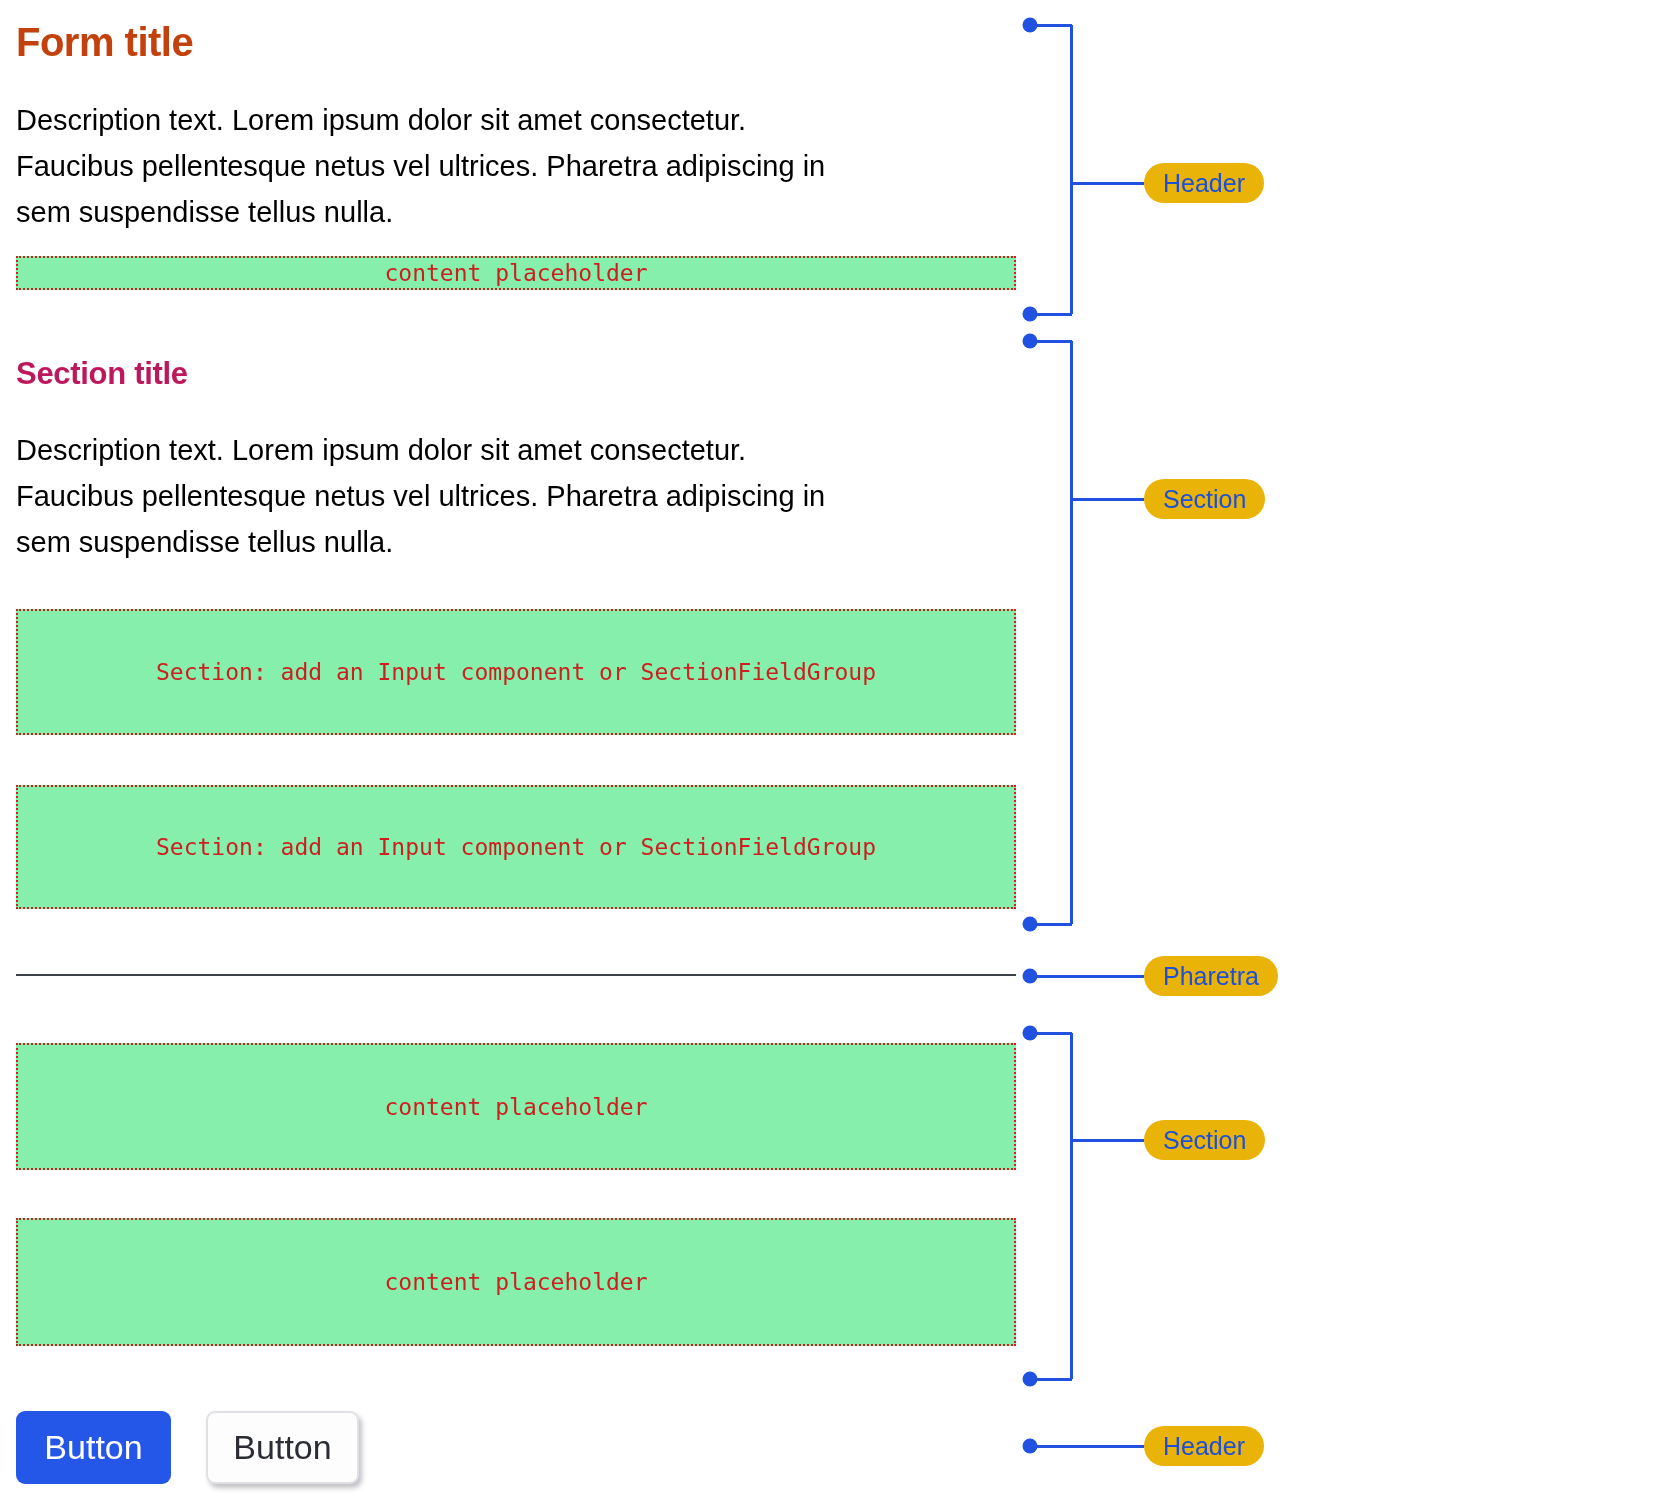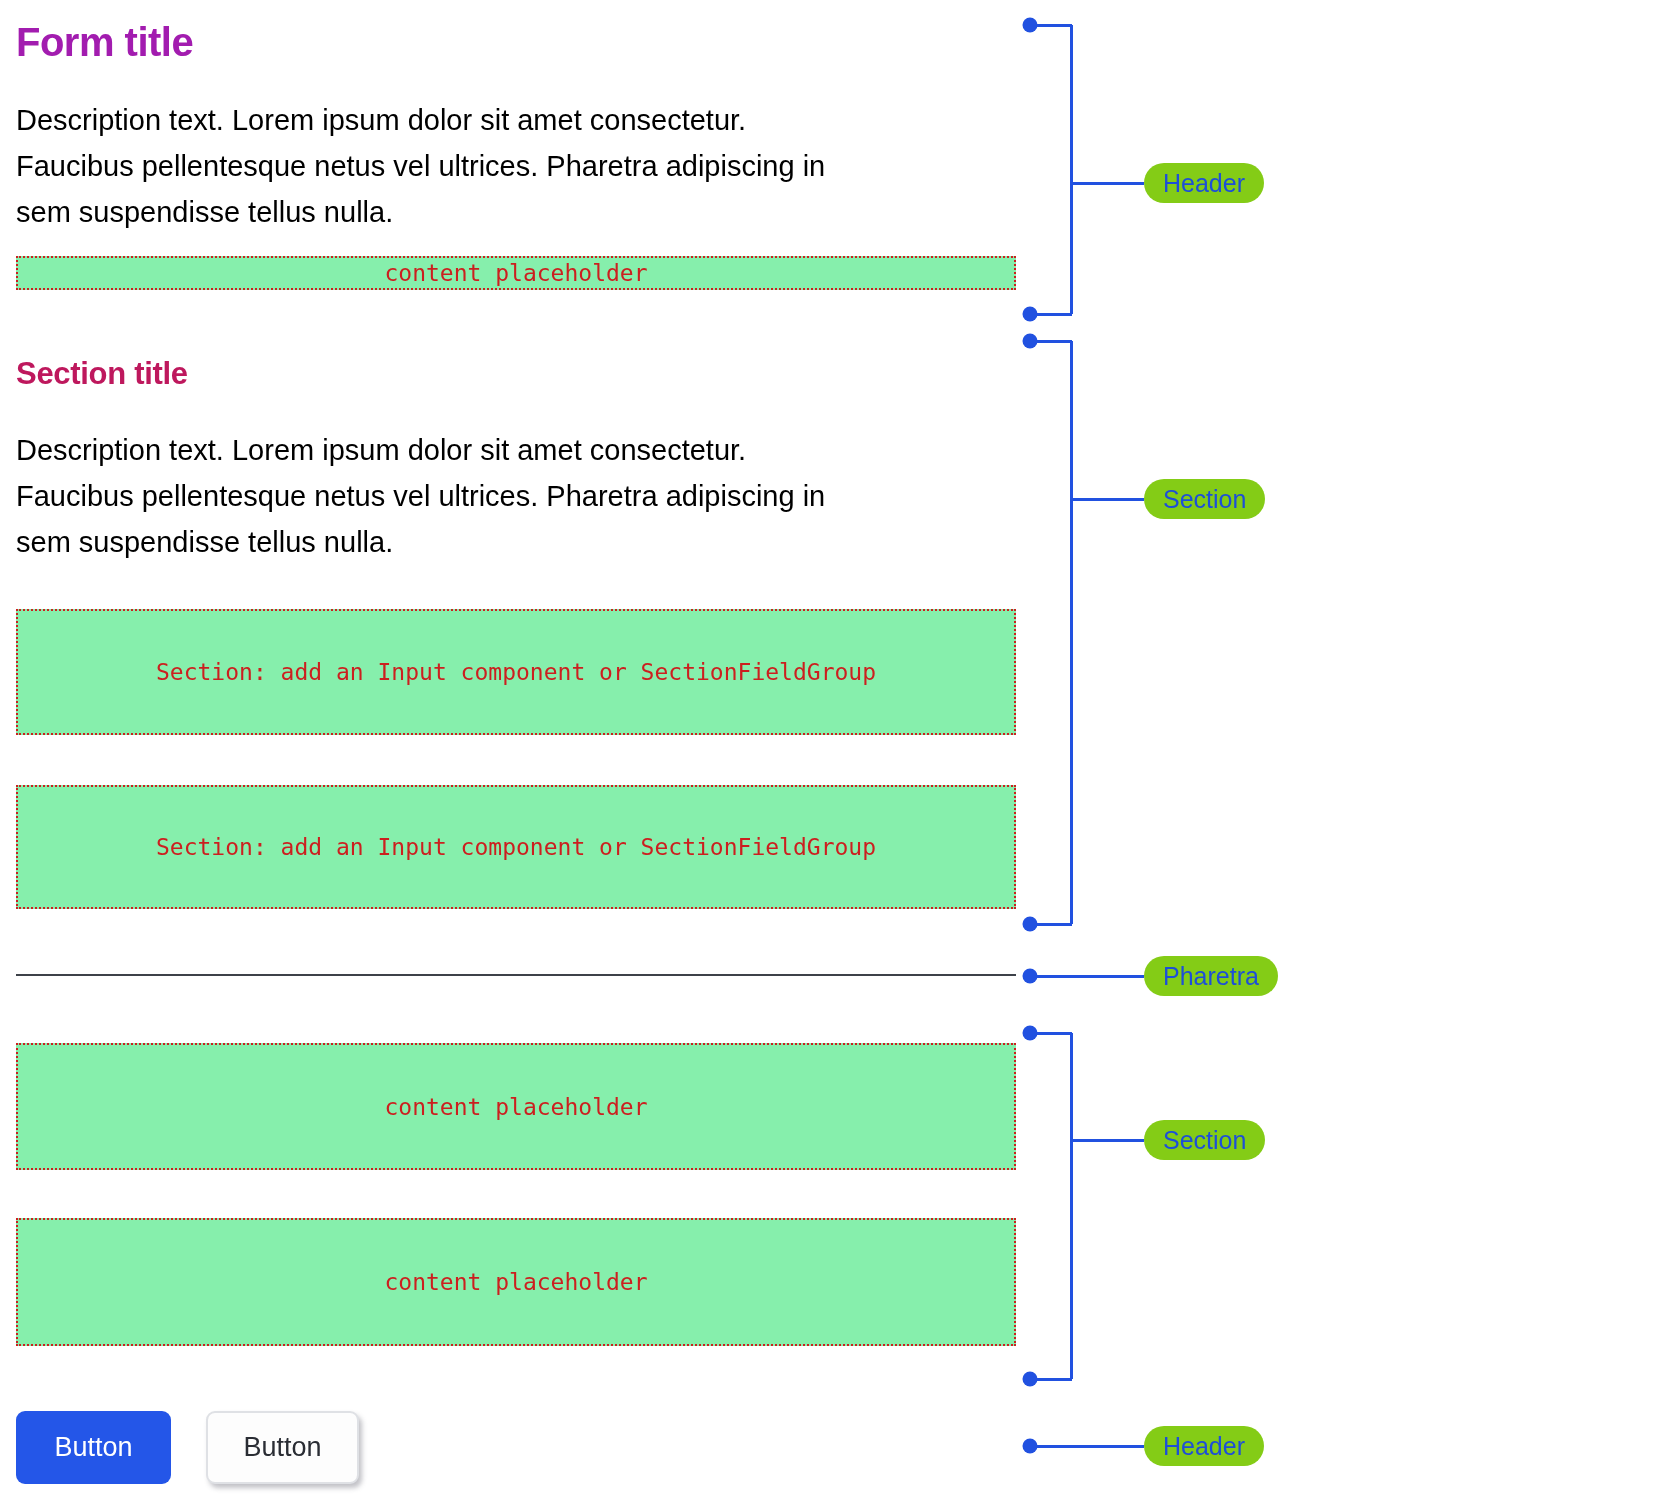--- a/index.html
+++ b/index.html
@@ -7,21 +7,21 @@
     position: relative;
     width: 1672px;
     height: 1498px;
     background: #ffffff;
     font-family: "Liberation Sans", sans-serif;
     overflow: hidden;
   }
   
   .form-title {
     position: absolute; left: 16px; top: 20px;
-    font-size: 40px; font-weight: 700; color: #a21caf;
+    font-size: 40px; font-weight: 700; color: #c2410c;
     letter-spacing: -0.5px;
   }
   .desc {
     position: absolute; left: 16px;
     font-size: 29px; line-height: 46px; color: #000000;
   }
   .desc-1 { top: 97px; }
   .section-title {
     position: absolute; left: 16px; top: 356px;
     font-size: 31px; font-weight: 700; color: #be185d;
@@ -46,21 +46,21 @@
   .ph-sec2-b   { top: 1218px; height: 128px; }
   .separator {
     position: absolute; left: 16px; top: 974px;
     width: 1000px; height: 2px; background: #3d4149;
   }
   
   .btn {
     position: absolute; top: 1411px; height: 73px;
     box-sizing: border-box;
     display: flex; align-items: center; justify-content: center;
-    font-size: 27px; border-radius: 9px; cursor: pointer;
+    font-size: 34px; border-radius: 9px; cursor: pointer;
   }
   .btn-primary {
     left: 16px; width: 155px;
     background: #2456e8; color: #ffffff; border: none;
     font-weight: 500;
   }
   .btn-secondary {
     left: 206px; width: 153px;
     background: #fdfdfd; color: #2a2d34;
     border: 2px solid #dfe1e5;
@@ -70,21 +70,21 @@
   
   .dot {
     position: absolute; width: 15px; height: 15px;
     border-radius: 50%; background: #2151e0;
     transform: translate(-50%, -50%);
   }
   .hline { position: absolute; height: 3px; background: #2151e0; }
   .vline { position: absolute; width: 3px;  background: #2151e0; }
   .pill {
     position: absolute; left: 1144px; height: 40px;
-    background: #84cc16; color: #1d4fd8;
+    background: #eab308; color: #1d4fd8;
     border-radius: 20px;
     display: flex; align-items: center;
     padding: 0 19px;
     font-size: 25px; font-weight: 500;
     white-space: nowrap;
   }
 </style>
 </head>
 <body>
 

